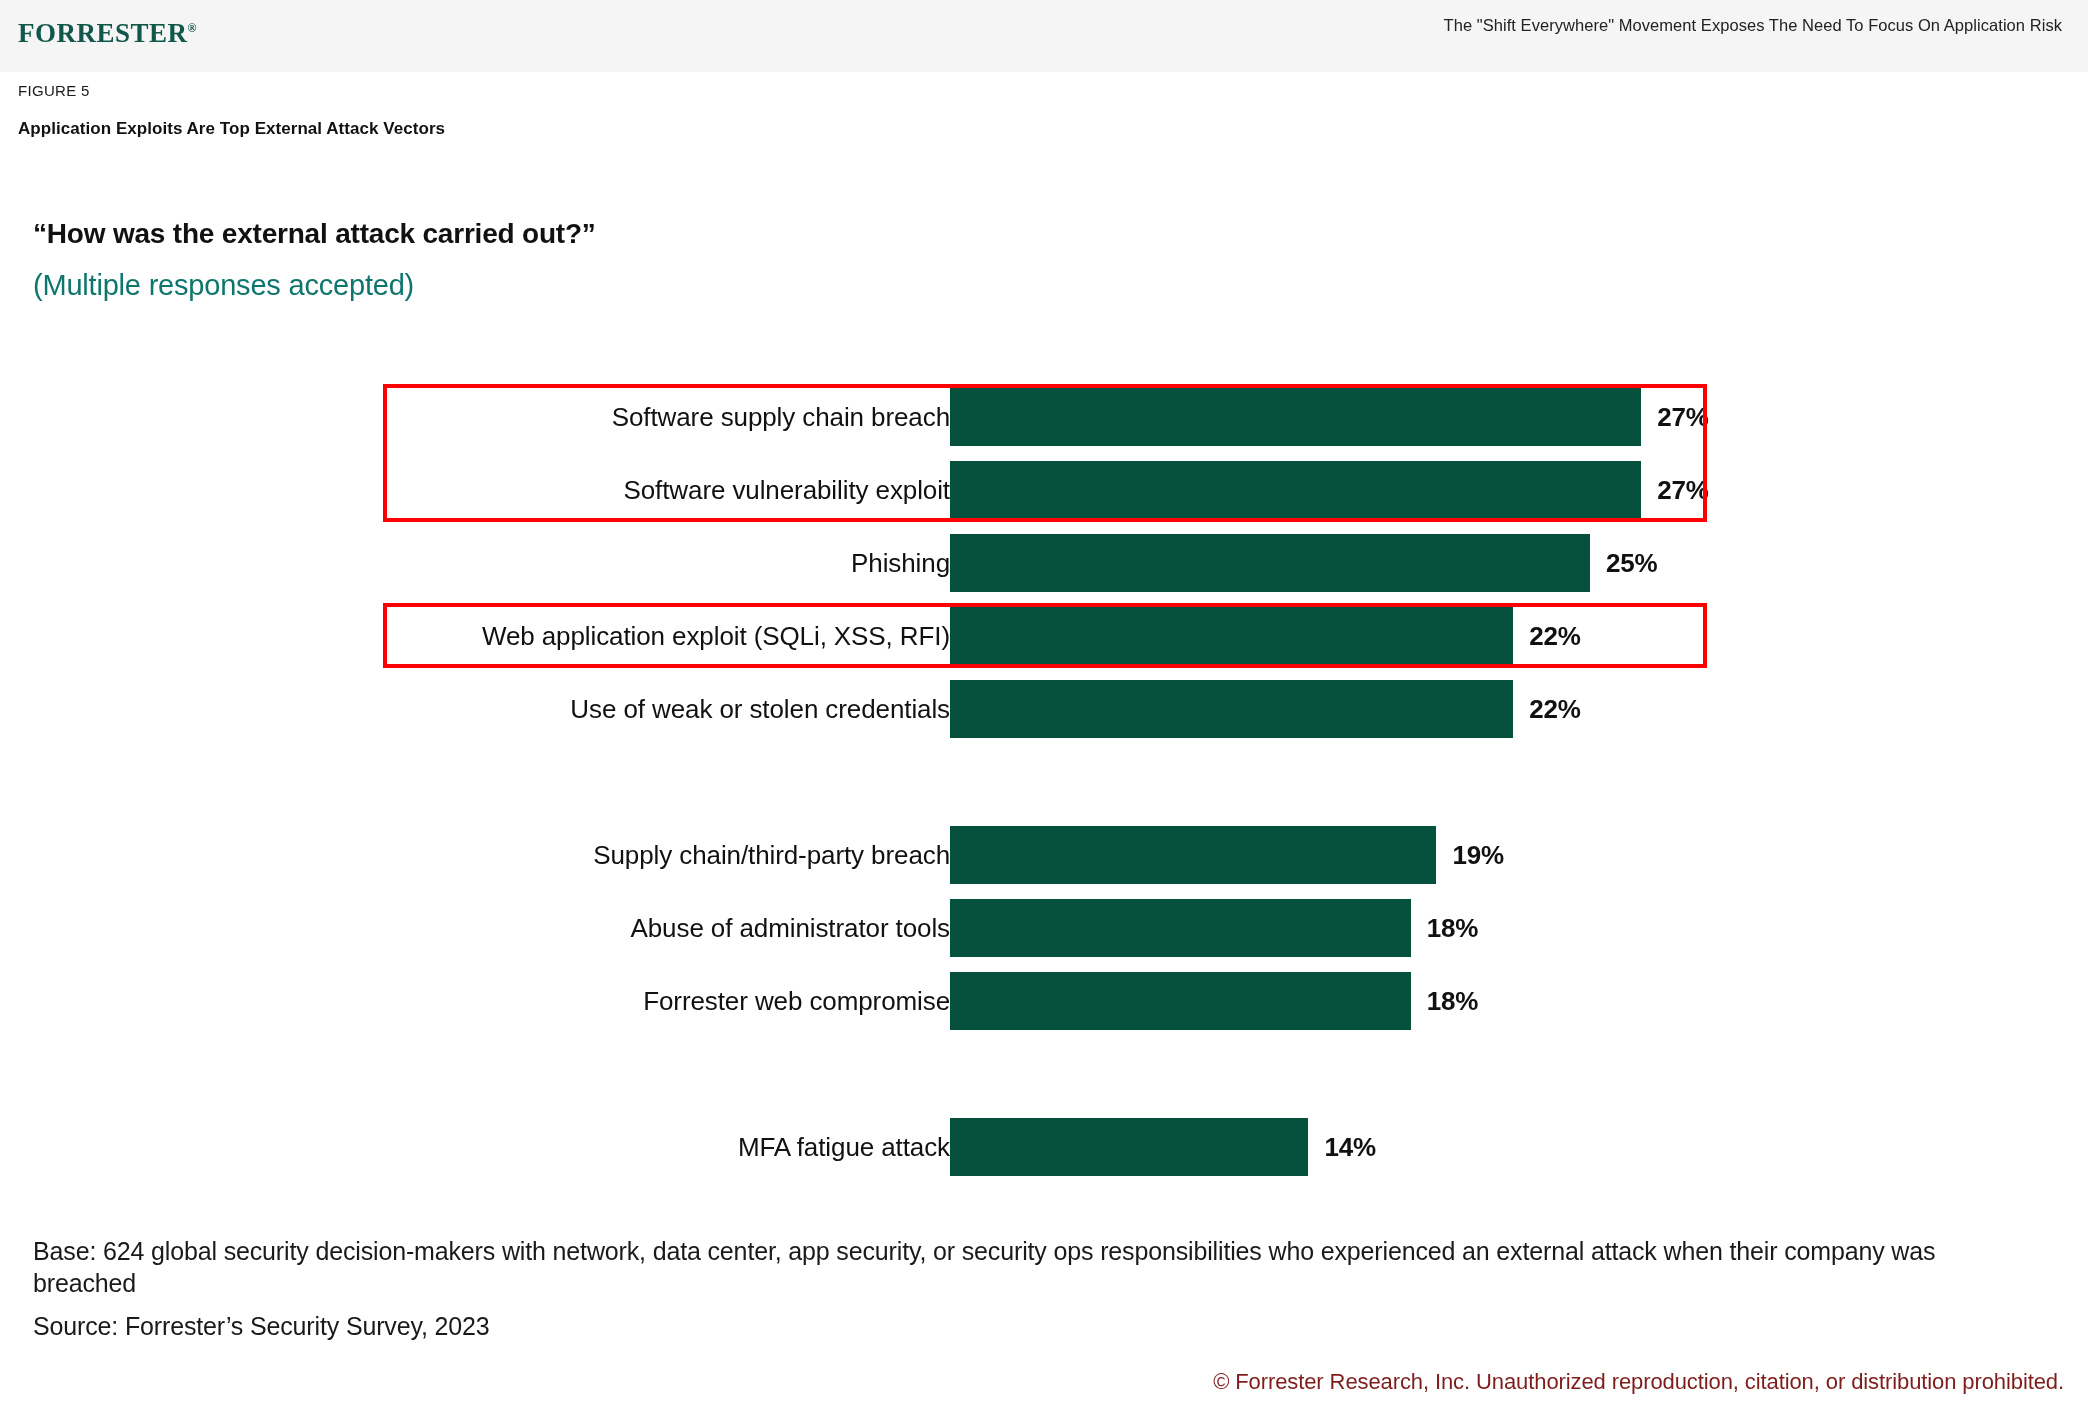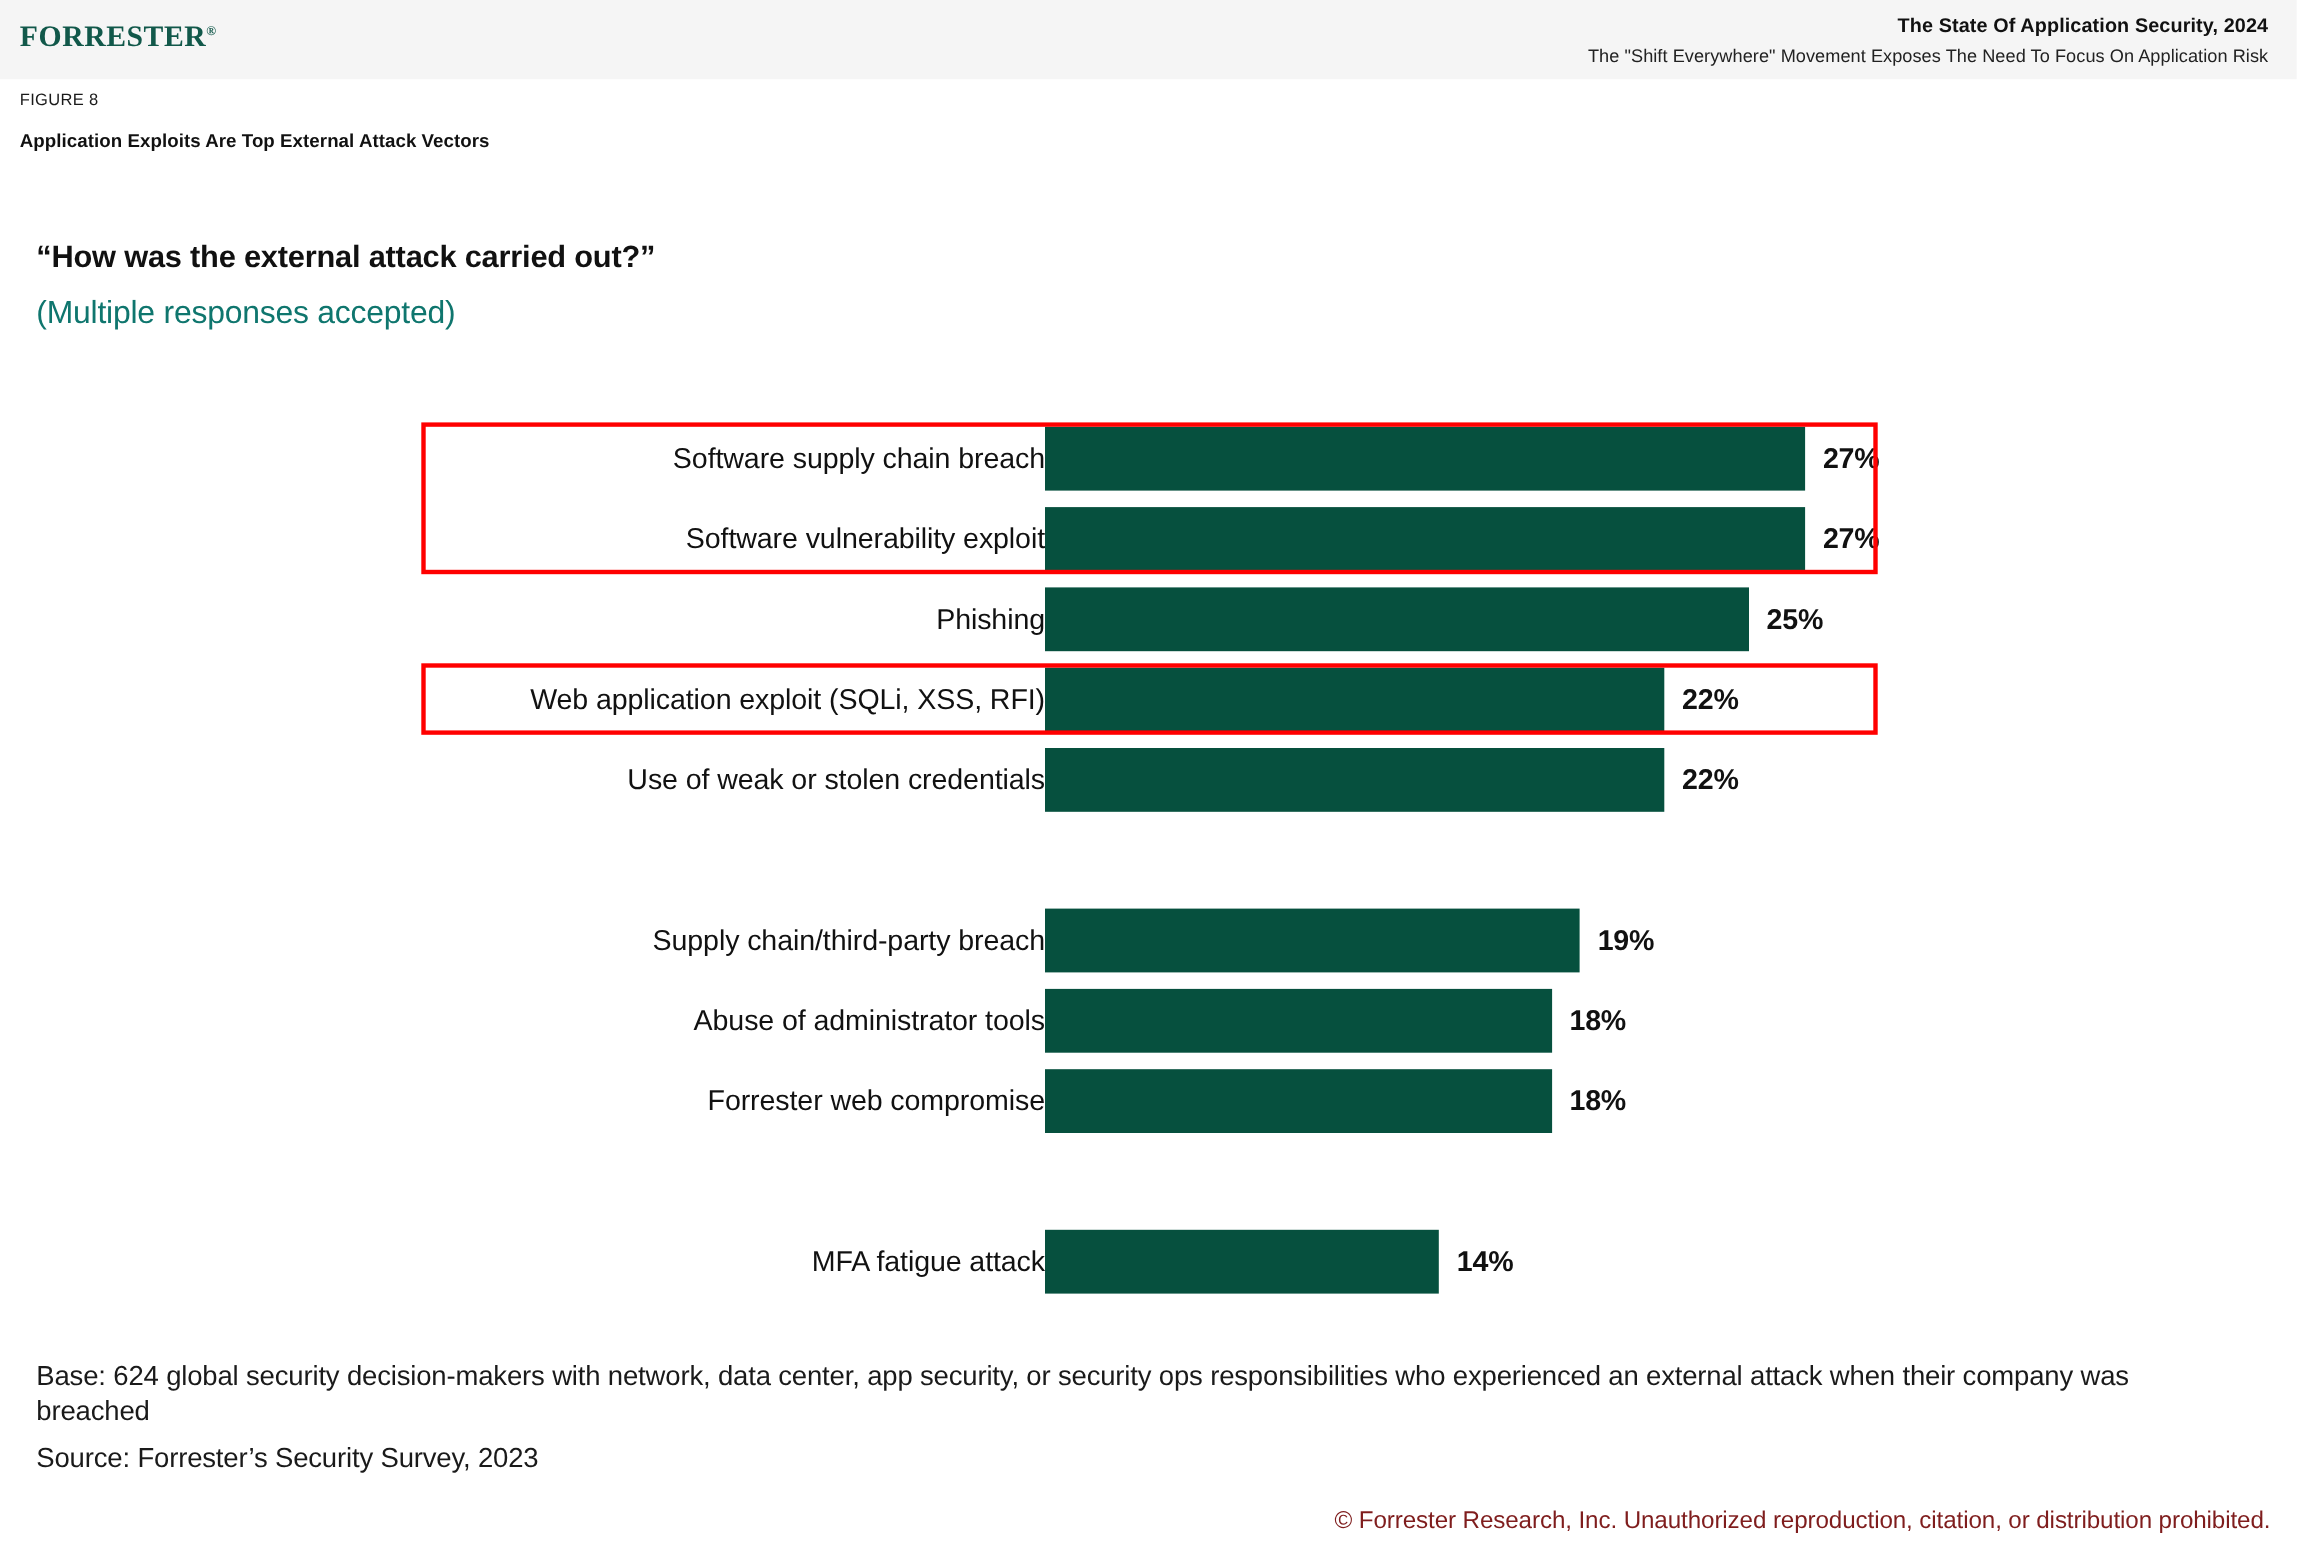--- a/index.html
+++ b/index.html
@@ -181,25 +181,24 @@
   }
 </style>
 </head>
 <body>
 
 <div class="header-band"></div>
 
 <div class="brand-logo"><span>FORRESTER</span><span class="reg">®</span></div>
 
 <div class="header-right">
-  <div class="header-title">The State Of Application Security, 2024</div>
   <div class="header-subtitle">The "Shift Everywhere" Movement Exposes The Need To Focus On Application Risk</div>
 </div>
 
-<div class="figure-label">FIGURE 8</div>
+<div class="figure-label">FIGURE 5</div>
 <div class="figure-title">Application Exploits Are Top External Attack Vectors</div>
 
 <div class="chart-question">“How was the external attack carried out?”</div>
 <div class="chart-note">(Multiple responses accepted)</div>
 
 <div class="chart-area" id="chart-area">
     <div class="bar-row" style="top: 0px;">
       <div class="bar-label">Software supply chain breach</div>
       <div class="bar-track" style="width: 691.2px;">
         <div class="bar-fill" style="width: 691.2px; background: rgb(6, 80, 62);"></div>

